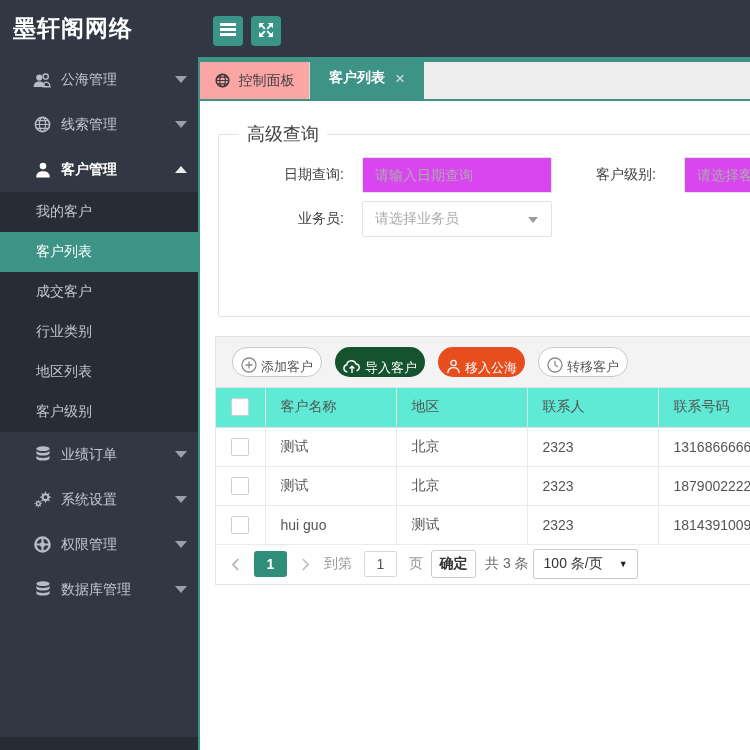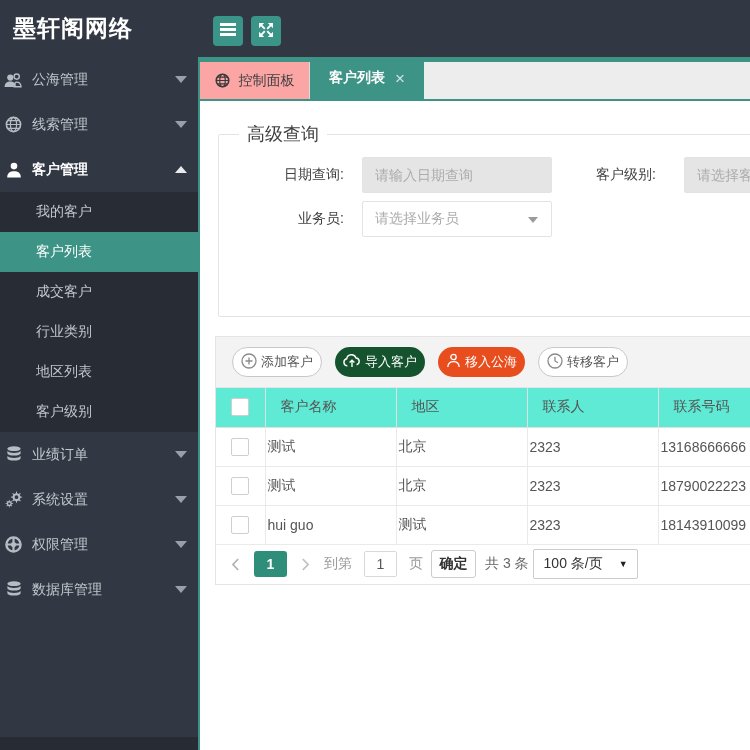--- a/index.html
+++ b/index.html
@@ -5,21 +5,21 @@
   * { margin:0; padding:0; box-sizing:border-box; }
   html,body { width:750px; height:750px; overflow:hidden; background:#fff;
     font-family:"Liberation Sans","DejaVu Sans",sans-serif; }
   body { position:relative; }
 
   
   .sidebar { position:absolute; left:0; top:0; width:198px; height:750px; background:#323843; z-index:3; }
   .logo { height:57px; display:flex; align-items:center; padding-left:13px;
     color:#fff; font-size:23px; font-weight:bold; letter-spacing:1px; }
   .nav-item { position:relative; height:45px; display:flex; align-items:center;
-    padding-left:4px; color:#c2c6cd; font-size:14px; cursor:pointer; }
+    padding-left:33px; color:#c2c6cd; font-size:14px; cursor:pointer; }
   .nav-item .mi { width:19px; height:17px; margin-right:9px; flex:0 0 19px; display:flex; align-items:center; justify-content:center; }
   .nav-item.active-parent { color:#fff; font-weight:bold; }
   .caret { position:absolute; right:11px; width:0; height:0;
     border-left:6px solid transparent; border-right:6px solid transparent;
     border-top:7px solid #9aa0aa; }
   .caret.up { border-top:none; border-bottom:7px solid #e9eaec; }
   .submenu { background:#272c35; }
   .sub-item { height:40px; display:flex; align-items:center; padding-left:36px;
     color:#c2c6cd; font-size:14px; cursor:pointer; }
   .sub-item.active { background:#3d9486; color:#fff; }
@@ -49,46 +49,46 @@
   
   fieldset.query { position:absolute; left:18px; top:21px; width:676px; height:195px;
     border:1px solid #e3e3e3; border-radius:2px; }
   fieldset.query legend { margin-left:20px; padding:0 8px; font-size:18px; color:#404040; }
   .frow { position:absolute; left:1px; display:flex; align-items:center; }
   .frow.r1 { top:11px; } .frow.r2 { top:55px; }
   .flabel { font-size:14px; color:#404040; text-align:right; }
   .flabel.w1 { width:124px; margin-right:18px; }
   .flabel.w2 { width:104px; margin-right:28px; }
   .finput { width:190px; height:36px; border:1px solid #e3e3e3; border-radius:2px;
-    padding:11px 12px; font-size:14px; color:#333; background:#e5e5e5;
+    padding:11px 12px; font-size:14px; color:#333; background:#d946ef;
     font-family:"Liberation Sans","DejaVu Sans",sans-serif; }
   .finput::placeholder { color:#acacac; opacity:1; }
   .fselect { position:relative; width:190px; height:36px; border:1px solid #e3e3e3; border-radius:2px;
     background:#fff; display:flex; align-items:center; padding:0 12px; font-size:14px; color:#acacac; cursor:pointer; }
   .fselect .scaret { position:absolute; right:13px; top:15px; width:0; height:0;
     border-left:5px solid transparent; border-right:5px solid transparent; border-top:6px solid #9b9b9b; }
 
   
   .panel { position:absolute; left:15px; top:235px; width:573px; border:1px solid #e4e4e4; background:#fff; }
   .toolbar { height:51px; background:#f3f3f3; display:flex; align-items:center;
     padding-left:16px; gap:13px; border-bottom:1px solid #e4e4e4; }
   .btn { height:30px; border-radius:15px; font-size:13px; display:inline-flex;
-    align-items:center; gap:4px; padding:0 8px; cursor:pointer; border:none;
+    align-items:flex-end; gap:4px; padding:0 8px; cursor:pointer; border:none;
     font-family:"Liberation Sans","DejaVu Sans",sans-serif; }
   .btn.default { background:#fff; border:1px solid #c8c8c8; color:#555; }
   .btn.primary { background:#14532d; color:#fff; }
   .btn.danger  { background:#e84d1e; color:#fff; }
   .btn svg { flex:0 0 auto; }
 
   table.grid { width:100%; border-collapse:collapse; table-layout:fixed; }
   table.grid col.c0 { width:49px; } table.grid col.cc { width:131px; }
   table.grid th { height:39px; background:#5eead4; font-weight:normal; color:#555;
     font-size:14px; text-align:left; padding-left:15px;
     border-right:1px solid #e0e0e0; border-bottom:1px solid #e0e0e0; }
-  table.grid td { height:39px; color:#555; font-size:14px; padding-left:2px;
+  table.grid td { height:39px; color:#555; font-size:14px; padding-left:15px;
     border-right:1px solid #eaeaea; border-bottom:1px solid #eaeaea;
     white-space:nowrap; overflow:hidden; }
   table.grid .ckcell { padding:0; text-align:center; }
   .ckbox { display:inline-block; width:18px; height:18px; background:#fff;
     border:1px solid #cfcfcf; border-radius:2px; vertical-align:middle; cursor:pointer; }
 
   
   .pager { height:39px; display:flex; align-items:center; padding-left:14px;
     font-size:14px; color:#999; }
   .pg-prev { margin-left:0; } .pg-next { margin-left:13px; }

